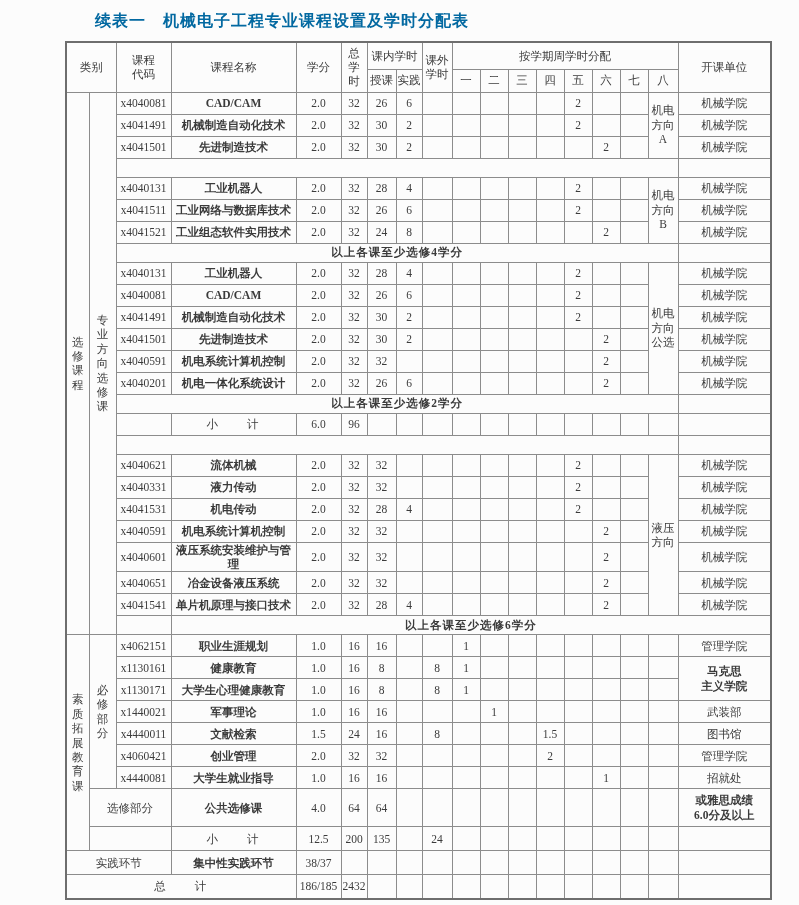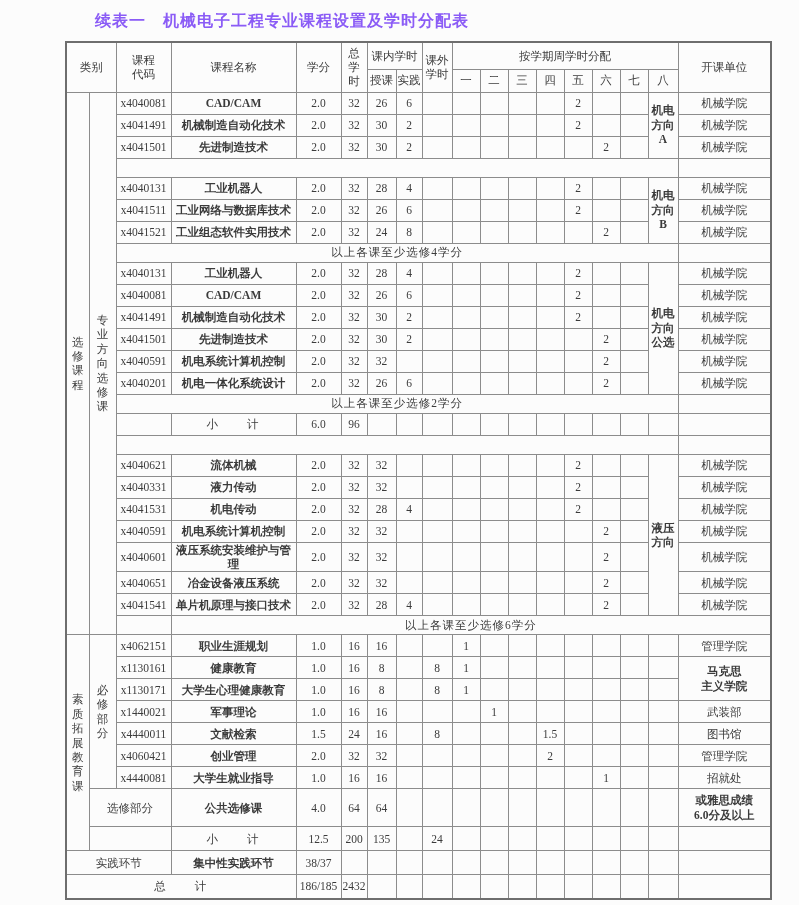--- a/index.html
+++ b/index.html
@@ -8,21 +8,21 @@
     background:#fcfcfc;
     font-family:"Liberation Serif","DejaVu Serif",serif;
     color:#3b3b3b;
     overflow:hidden;
   }
   .page{position:relative;width:799px;height:905px;}
   .doc-title{
     margin:11px 12px 9px 95px;
     font-size:16px;
     font-weight:bold;
-    color:#8b5cf6;
+    color:#0369a1;
     letter-spacing:1px;
   }
   table.sched{
     margin-left:65px;
     border-collapse:collapse;
     table-layout:fixed;
     width:705px;
     border:2px solid #6e6e6e;
   }
   table.sched td{
@@ -32,27 +32,27 @@
     vertical-align:middle;
     padding:0 1px;
     white-space:pre-line;
     line-height:1.25;
     overflow:hidden;
     color:#3b3b3b;
   }
   tr.h1{height:27px;}
   tr.h2{height:23px;}
   tr.c{height:22px;}
-  tr.s{height:19px;}
+  tr.s{height:19px;font-weight:bold;}
   tr.tall{height:38px;}
   tr.b{height:24px;}
   td.nm{text-align:left;padding-left:4px;font-weight:bold;}
   td.vt{line-height:2;font-size:12px;}
   td.nt{letter-spacing:1px;}
-  td.dir{line-height:1.3;font-weight:bold;}
+  td.dir{line-height:1.3;}
   td.un{line-height:1.3;font-weight:bold;}
   td.sub{letter-spacing:2px;}
 </style>
 </head>
 <body>
 
 <div class="page">
   <div class="doc-title">续表一　机械电子工程专业课程设置及学时分配表</div>
   <table class="sched">
     <colgroup>

